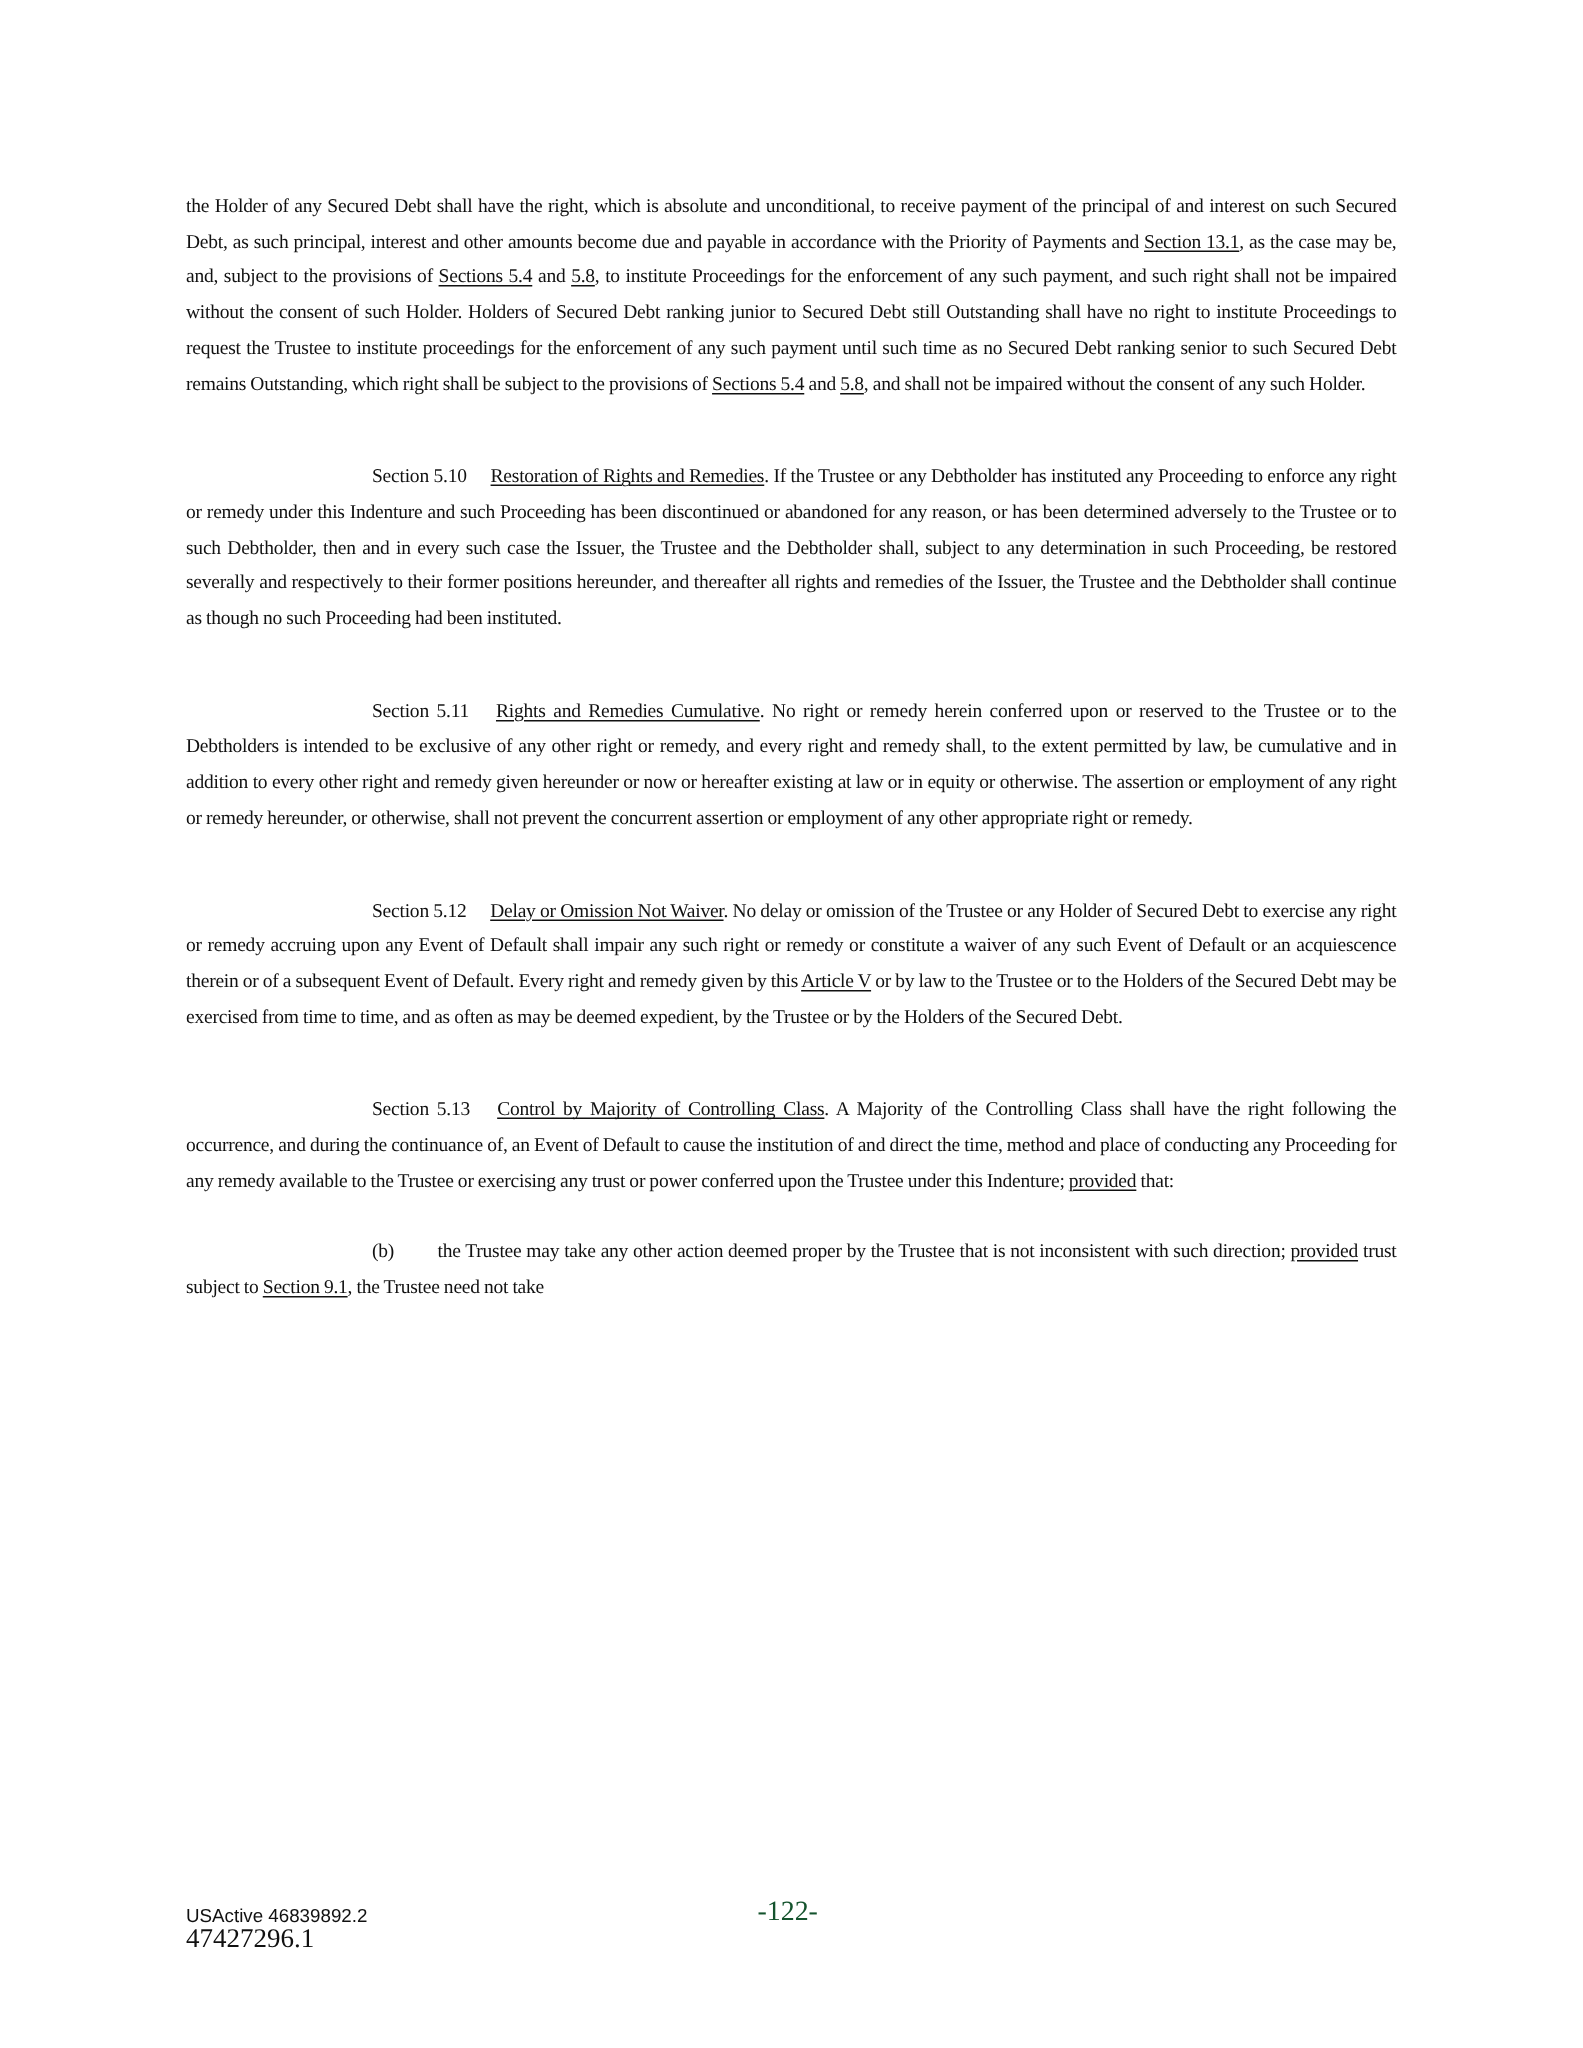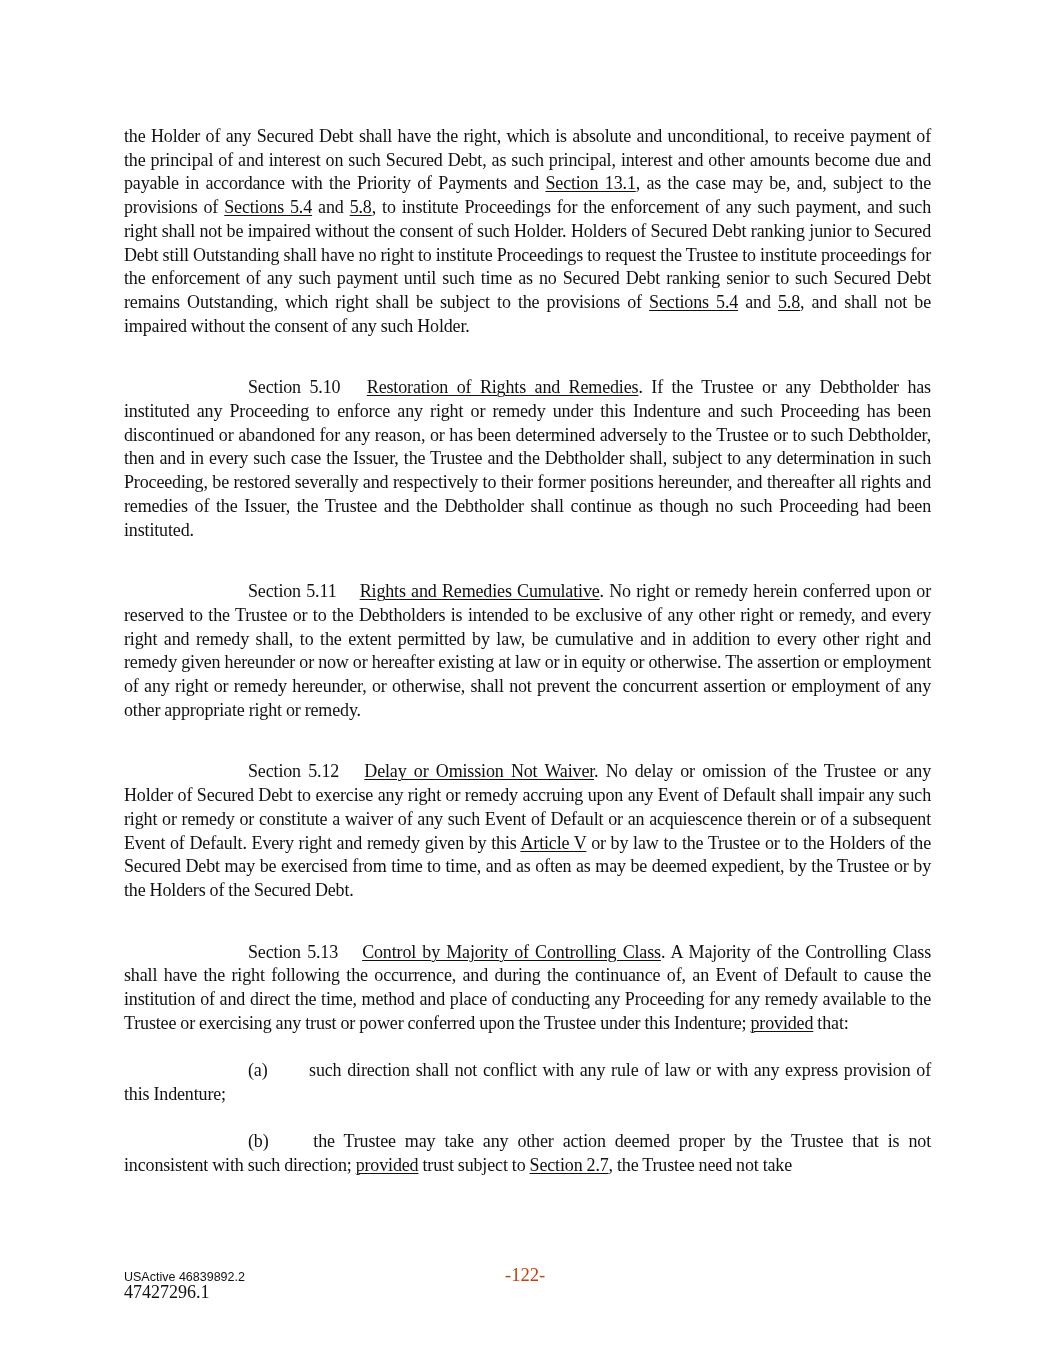--- a/index.html
+++ b/index.html
@@ -13,21 +13,21 @@
       position: relative;
       overflow: hidden;
       color: #111111;
     }
     .page {
       position: absolute;
       left: 124px;
       top: 125px;
       width: 807px;
       font-family: "Liberation Serif", serif;
-      font-size: 18px;
+      font-size: 13px;
       line-height: 23.7px;
       text-align: justify;
       letter-spacing: -0.15px;
       word-spacing: -0.3px;
     }
     .para {
       margin: 0 0 23.7px 0;
     }
     .para.section {
       text-indent: 124px;
@@ -53,34 +53,33 @@
     .footer-left .docid2 {
       font-family: "Liberation Serif", serif;
       font-size: 18px;
     }
     .page-number {
       position: absolute;
       left: 505px;
       top: 1264px;
       font-family: "Liberation Serif", serif;
       font-size: 18.6px;
-      color: #c2410c;
+      color: #14532d;
     }
   </style>
 </head>
 <body>
 
 <div class="page" id="doc-body">
     <p class="para"><span>the Holder of any Secured Debt shall have the right, which is absolute and unconditional, to receive payment of the principal of and interest on such Secured Debt, as such principal, interest and other amounts become due and payable in accordance with the Priority of Payments and </span><span class="u">Section 13.1</span><span>, as the case may be, and, subject to the provisions of </span><span class="u">Sections 5.4</span><span> and </span><span class="u">5.8</span><span>, to institute Proceedings for the enforcement of any such payment, and such right shall not be impaired without the consent of such Holder.  Holders of Secured Debt ranking junior to Secured Debt still Outstanding shall have no right to institute Proceedings to request the Trustee to institute proceedings for the enforcement of any such payment until such time as no Secured Debt ranking senior to such Secured Debt remains Outstanding, which right shall be subject to the provisions of </span><span class="u">Sections 5.4</span><span> and </span><span class="u">5.8</span><span>, and shall not be impaired without the consent of any such Holder.</span></p>
     <p class="para section" style="text-indent: 124px;"><span>Section 5.10</span> &nbsp;<span class="u">Restoration of Rights and Remedies</span><span>.  If the Trustee or any Debtholder has instituted any Proceeding to enforce any right or remedy under this Indenture and such Proceeding has been discontinued or abandoned for any reason, or has been determined adversely to the Trustee or to such Debtholder, then and in every such case the Issuer, the Trustee and the Debtholder shall, subject to any determination in such Proceeding, be restored severally and respectively to their former positions hereunder, and thereafter all rights and remedies of the Issuer, the Trustee and the Debtholder shall continue as though no such Proceeding had been instituted.</span></p>
     <p class="para section" style="text-indent: 124px;"><span>Section 5.11</span> &nbsp;<span class="u">Rights and Remedies Cumulative</span><span>.  No right or remedy herein conferred upon or reserved to the Trustee or to the Debtholders is intended to be exclusive of any other right or remedy, and every right and remedy shall, to the extent permitted by law, be cumulative and in addition to every other right and remedy given hereunder or now or hereafter existing at law or in equity or otherwise.  The assertion or employment of any right or remedy hereunder, or otherwise, shall not prevent the concurrent assertion or employment of any other appropriate right or remedy.</span></p>
     <p class="para section" style="text-indent: 124px;"><span>Section 5.12</span> &nbsp;<span class="u">Delay or Omission Not Waiver</span><span>.  No delay or omission of the Trustee or any Holder of Secured Debt to exercise any right or remedy accruing upon any Event of Default shall impair any such right or remedy or constitute a waiver of any such Event of Default or an acquiescence therein or of a subsequent Event of Default.  Every right and remedy given by this </span><span class="u">Article V</span><span> or by law to the Trustee or to the Holders of the Secured Debt may be exercised from time to time, and as often as may be deemed expedient, by the Trustee or by the Holders of the Secured Debt.</span></p>
     <p class="para section" style="text-indent: 124px;"><span>Section 5.13</span> &nbsp;<span class="u">Control by Majority of Controlling Class</span><span>.  A Majority of the Controlling Class shall have the right following the occurrence, and during the continuance of, an Event of Default to cause the institution of and direct the time, method and place of conducting any Proceeding for any remedy available to the Trustee or exercising any trust or power conferred upon the Trustee under this Indenture; </span><span class="u">provided</span><span> that:</span></p>
-    <p class="para subclause"><span>(a)</span>  &nbsp;<span>such direction shall not conflict with any rule of law or with any express provision of this Indenture;</span></p>
-    <p class="para subclause"><span>(b)</span>  &nbsp;<span>the Trustee may take any other action deemed proper by the Trustee that is not inconsistent with such direction; </span><span class="u">provided</span><span> trust subject to </span><span class="u">Section 2.7</span><span>, the Trustee need not take</span></p>
+    <p class="para subclause"><span>(b)</span>  &nbsp;<span>the Trustee may take any other action deemed proper by the Trustee that is not inconsistent with such direction; </span><span class="u">provided</span><span> trust subject to </span><span class="u">Section 9.1</span><span>, the Trustee need not take</span></p>
   </div>
 
 <div class="footer-left">
   <div>USActive 46839892.2</div>
   <div class="docid2">47427296.1</div>
 </div>
 
 <div class="page-number">-122-</div>
 
 </body></html>

